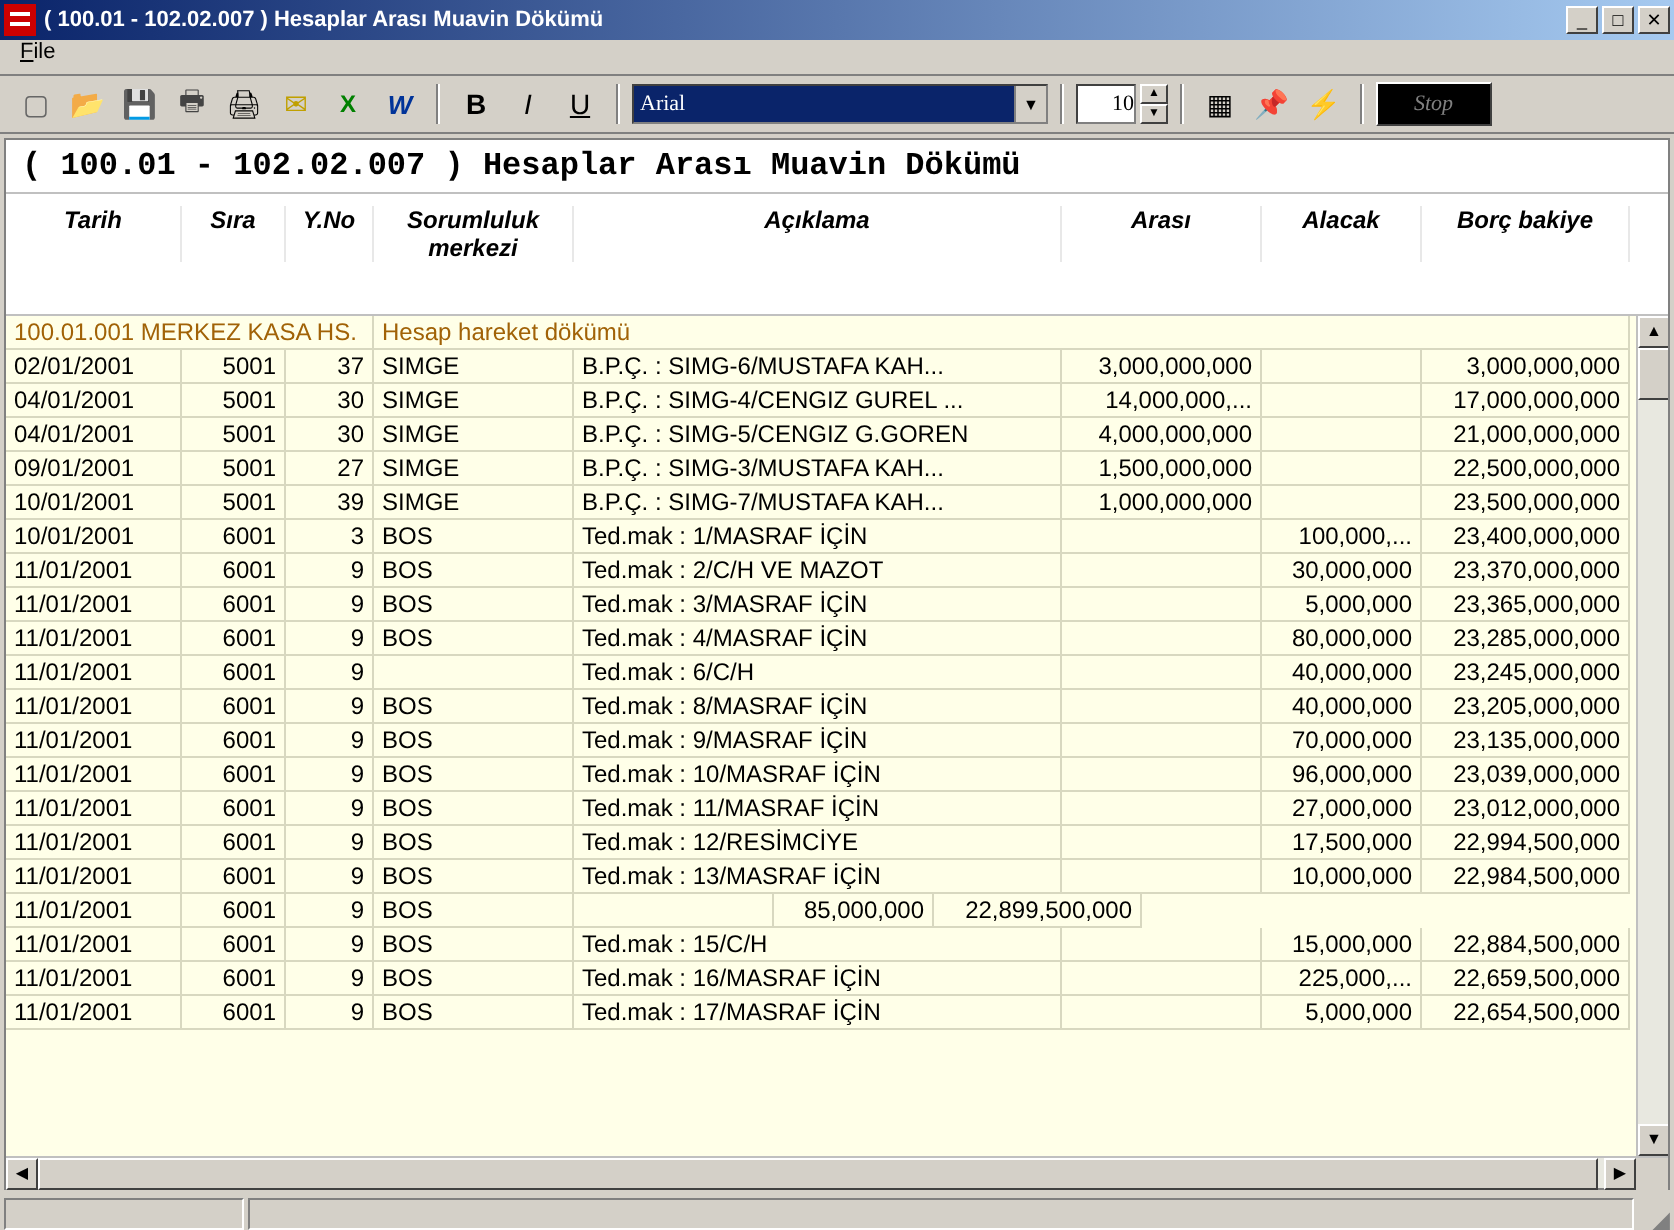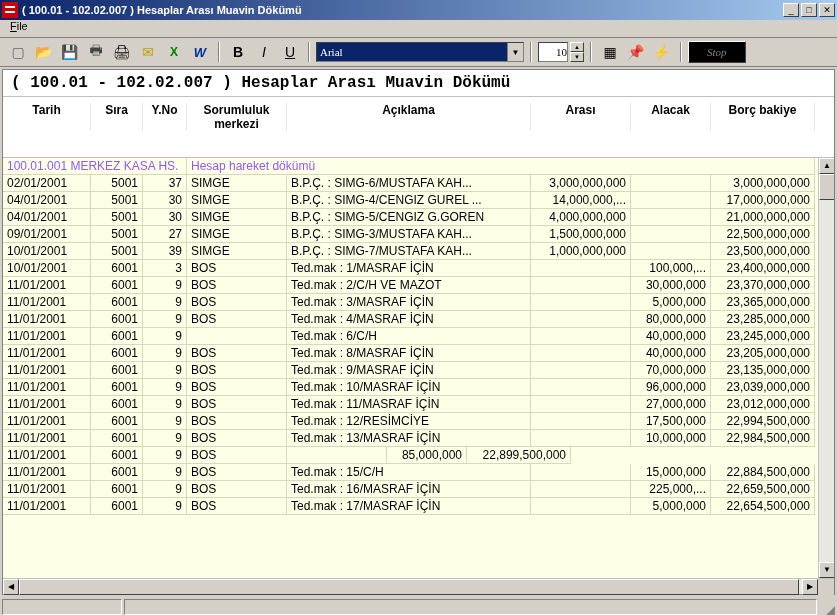--- a/index.html
+++ b/index.html
@@ -120,20 +120,21 @@
     padding:4px 8px;
   }
   
   .colheaders{
     display:flex; font-weight:bold;
     border-bottom:1px solid #c0c0c0;
     border-top:1px solid #c0c0c0;
     background:#fff;
     padding:6px 0 26px 0;
     font-size:12px;
+    font-style:italic;
   }
   .colheaders > div{
     border-right:1px solid #e8e8e8;
     padding:0 4px;
     text-align:center;
   }
   .c-tarih{width:88px;}
   .c-sira{width:52px;}
   .c-yno{width:44px;}
   .c-sor{width:100px;}
@@ -149,21 +150,21 @@
     background:#ffffe8;
     font-size:12px;
   }
   .grid .row > div{
     border-right:1px solid #d8d8c0;
     border-bottom:1px solid #d8d8c0;
     padding:0 4px;
     white-space:nowrap; overflow:hidden; text-overflow:clip;
   }
   .grid .row .num{ text-align:right; }
-  .grid .sectionrow{ color:#8b5cf6; }
+  .grid .sectionrow{ color:#a16207; }
   .grid .sectionrow .c-tarih{ overflow:visible; white-space:nowrap; }
   
   .vscroll{
     position:absolute; right:0; top:0; bottom:0; width:16px;
     background:#e8e8e0;
     border-left:1px solid #c0c0c0;
   }
   .vscroll .arrow, .vscroll .thumb{
     position:absolute; left:0; width:16px;
     background:#d4d0c8;

